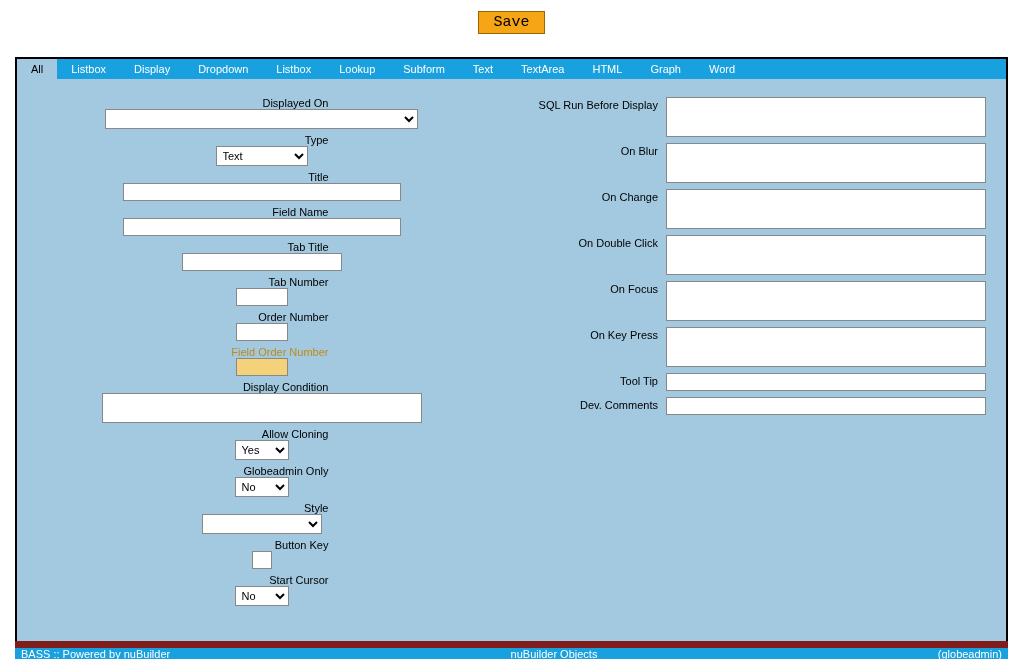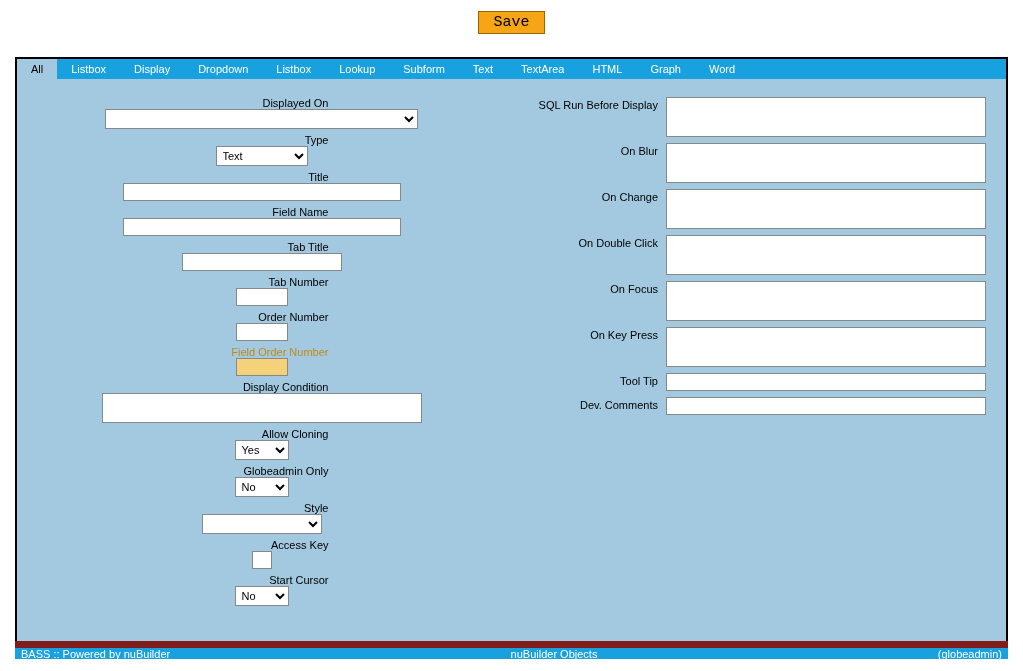--- a/index.html
+++ b/index.html
@@ -184,21 +184,21 @@
           </div>
           <div class="row">
             <div class="lbl">Globeadmin Only</div>
             <select class="sel sel-xs"><option>No</option></select>
           </div>
           <div class="row">
             <div class="lbl">Style</div>
             <select class="sel sel-style"><option></option></select>
           </div>
           <div class="row">
-            <div class="lbl">Access Key</div>
+            <div class="lbl">Button Key</div>
             <input type="text" class="text-xxs" value="" style="">
           </div>
           <div class="row">
             <div class="lbl">Start Cursor</div>
             <select class="sel sel-xs"><option>No</option></select>
           </div>
         </div>
 
         <div class="col-right">
           <div class="row-r">

